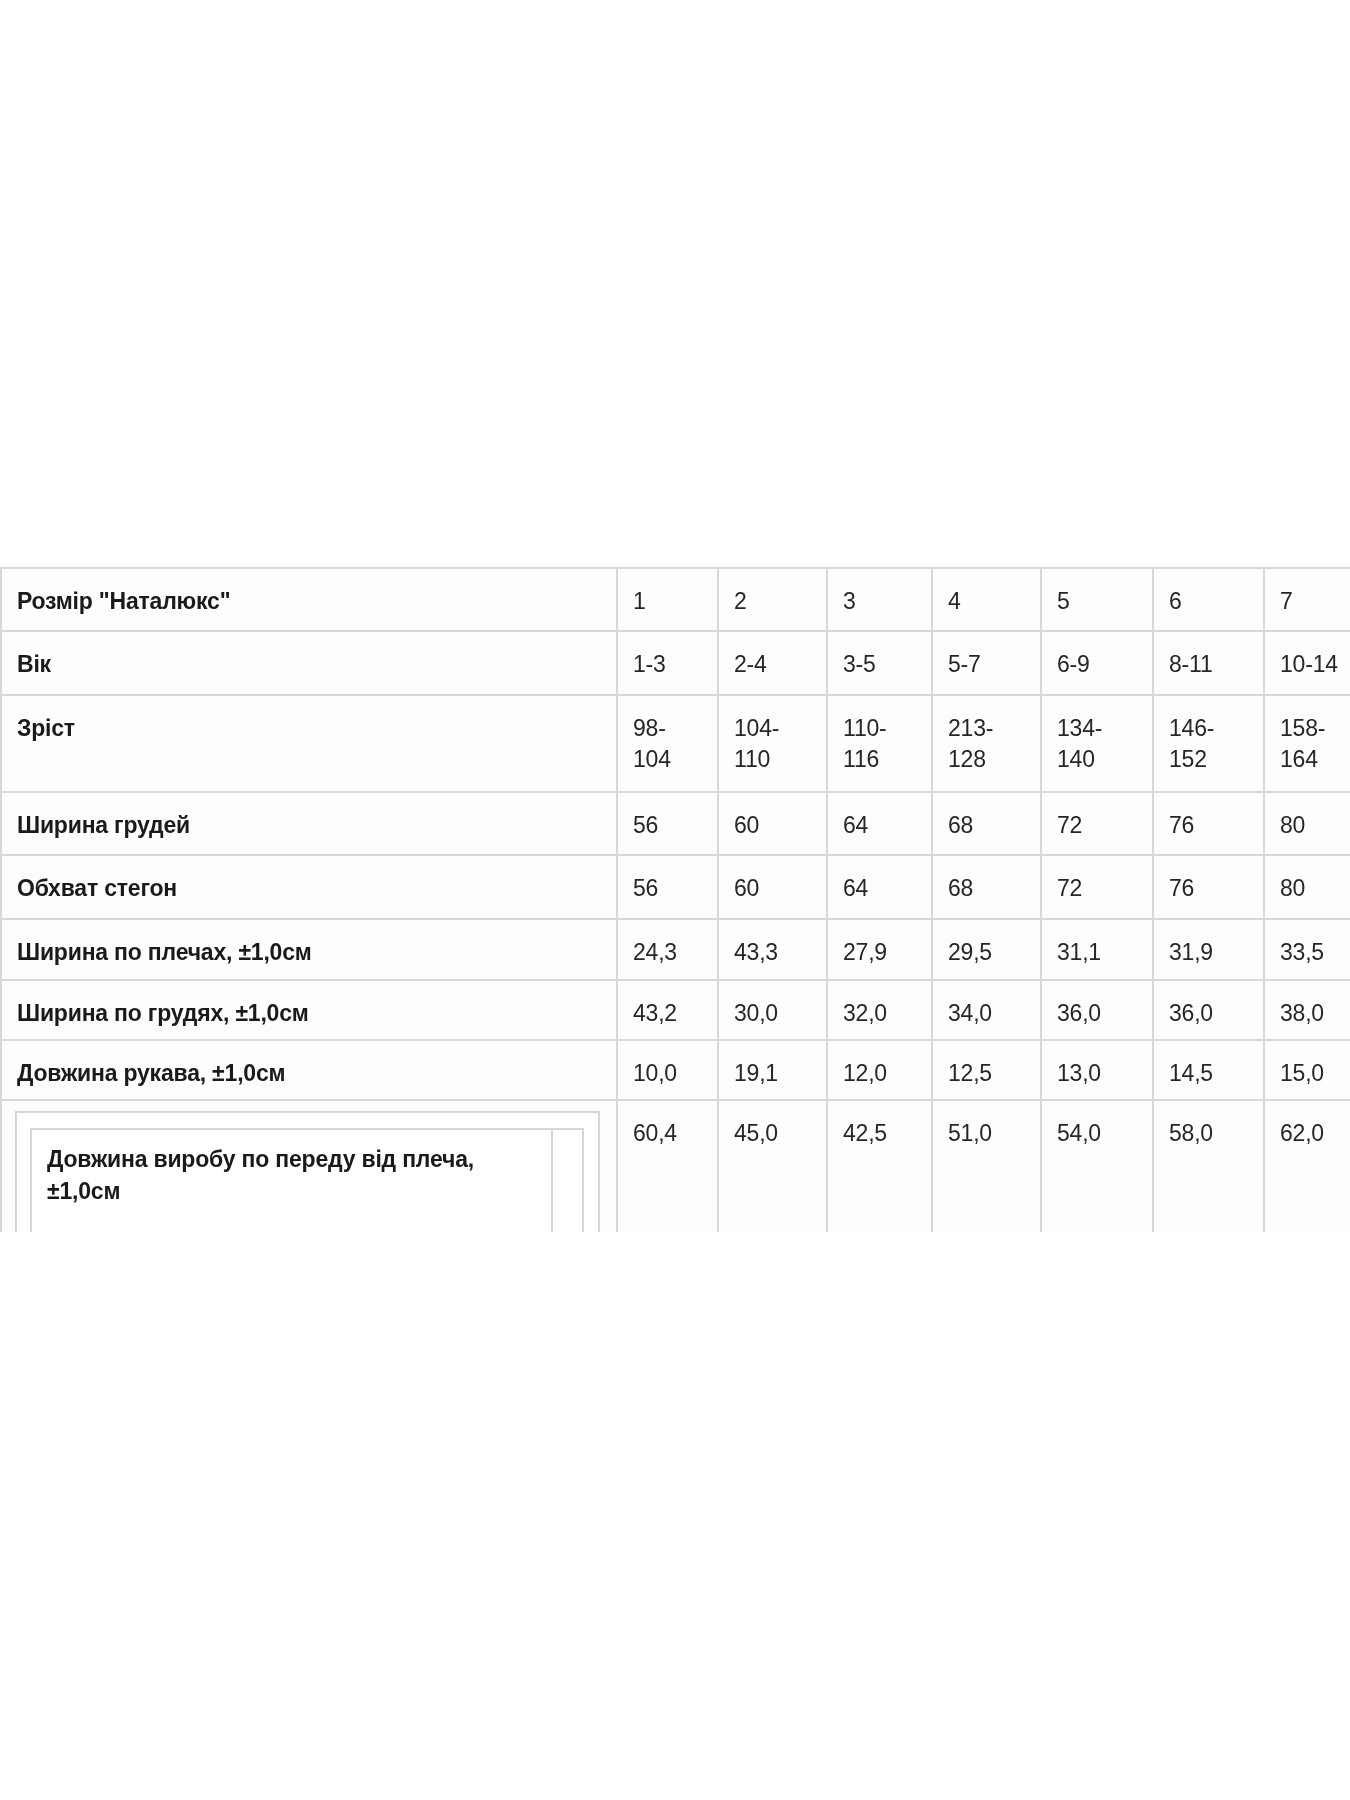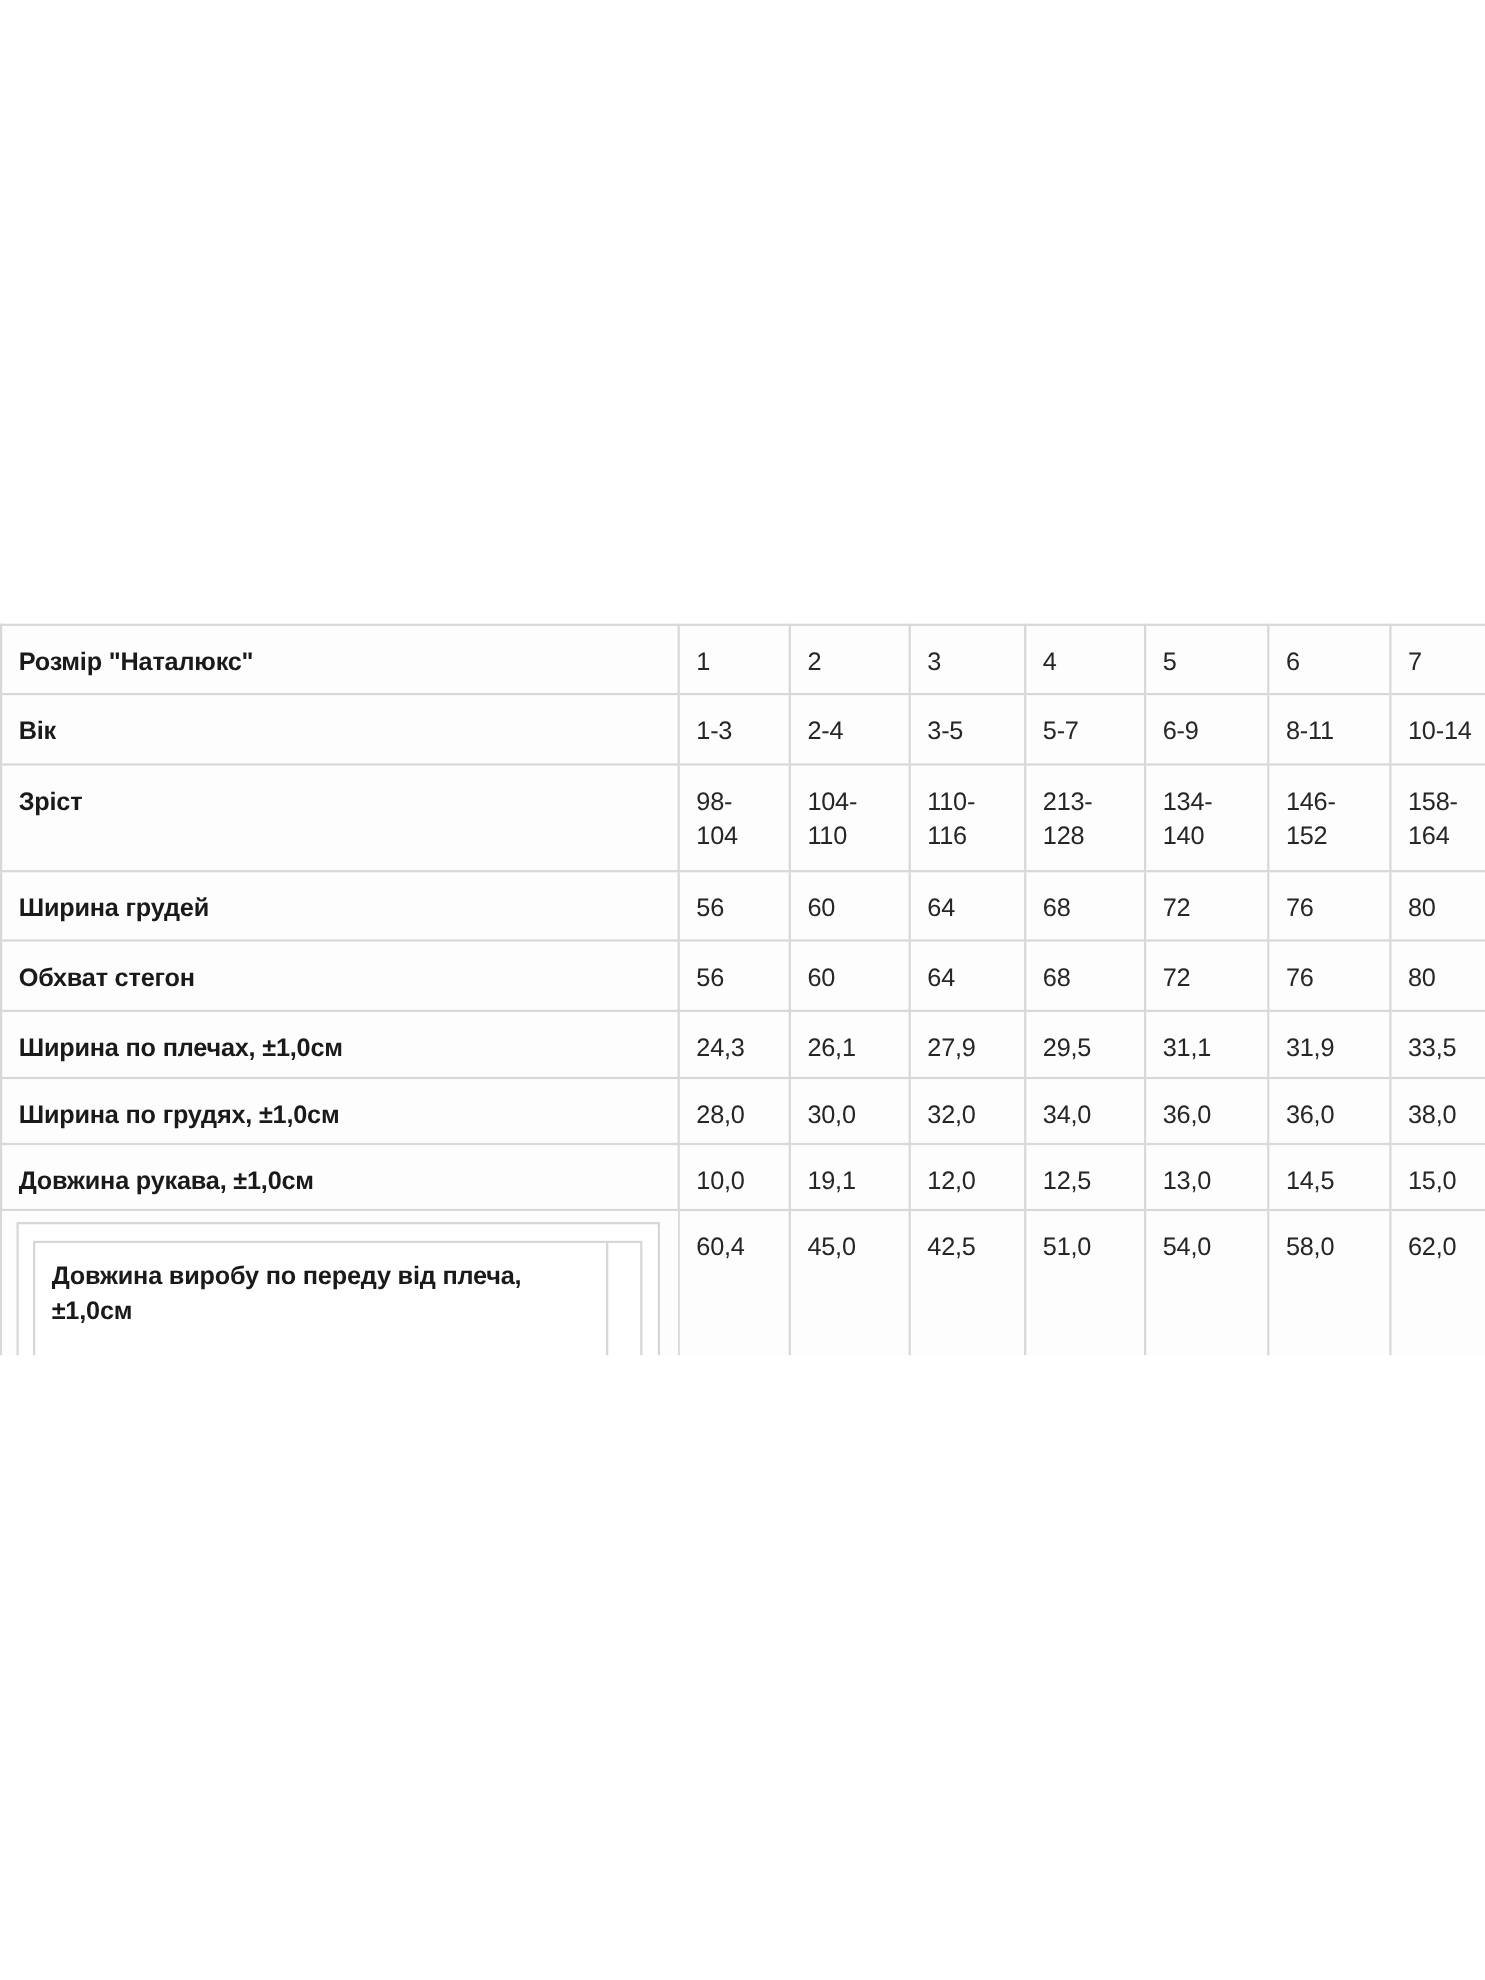--- a/index.html
+++ b/index.html
@@ -173,31 +173,31 @@
             <td class="value-cell">64</td>
             <td class="value-cell">68</td>
             <td class="value-cell">72</td>
             <td class="value-cell">76</td>
             <td class="value-cell">80</td>
             <td class="value-cell"></td>
           </tr>
           <tr style="height: 61px;">
             <td class="label-cell">Ширина по плечах, ±1,0см</td>
             <td class="value-cell">24,3</td>
-            <td class="value-cell">26,1</td>
+            <td class="value-cell">43,3</td>
             <td class="value-cell">27,9</td>
             <td class="value-cell">29,5</td>
             <td class="value-cell">31,1</td>
             <td class="value-cell">31,9</td>
             <td class="value-cell">33,5</td>
             <td class="value-cell"></td>
           </tr>
           <tr style="height: 60px;">
             <td class="label-cell">Ширина по грудях, ±1,0см</td>
-            <td class="value-cell">28,0</td>
+            <td class="value-cell">43,2</td>
             <td class="value-cell">30,0</td>
             <td class="value-cell">32,0</td>
             <td class="value-cell">34,0</td>
             <td class="value-cell">36,0</td>
             <td class="value-cell">36,0</td>
             <td class="value-cell">38,0</td>
             <td class="value-cell"></td>
           </tr>
           <tr style="height: 56px;">
             <td class="label-cell">Довжина рукава, ±1,0см</td>

